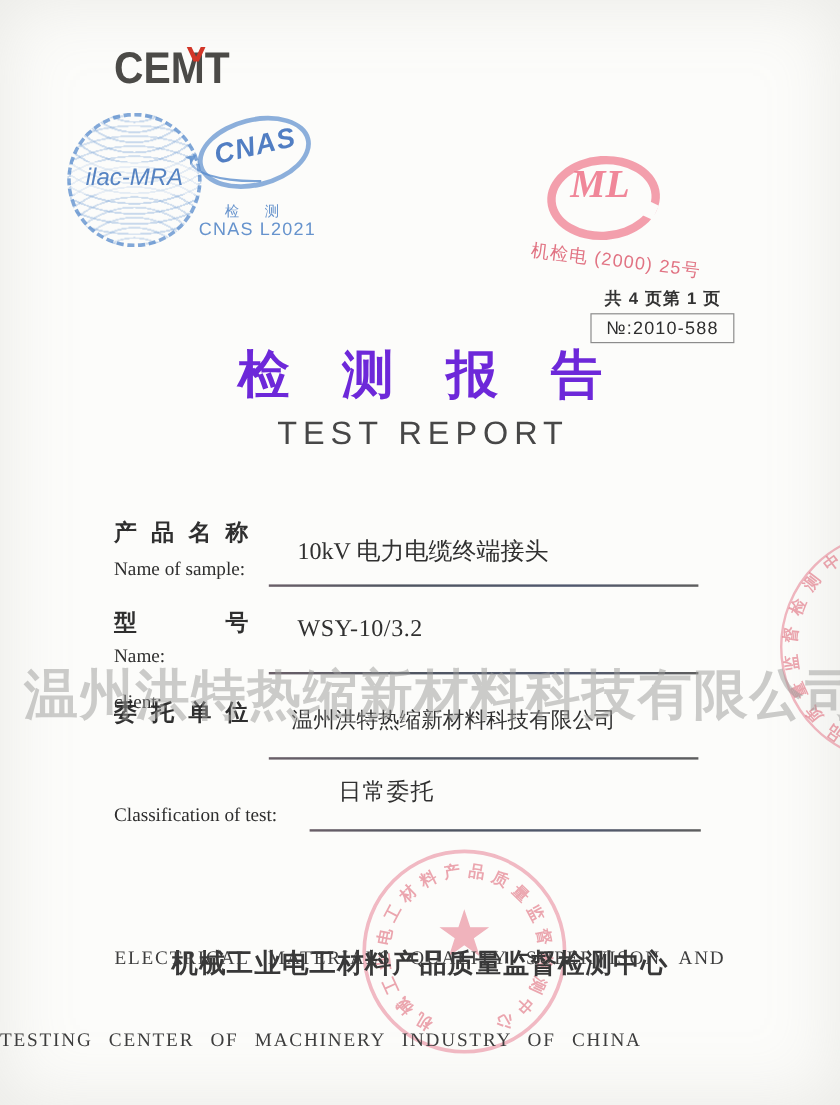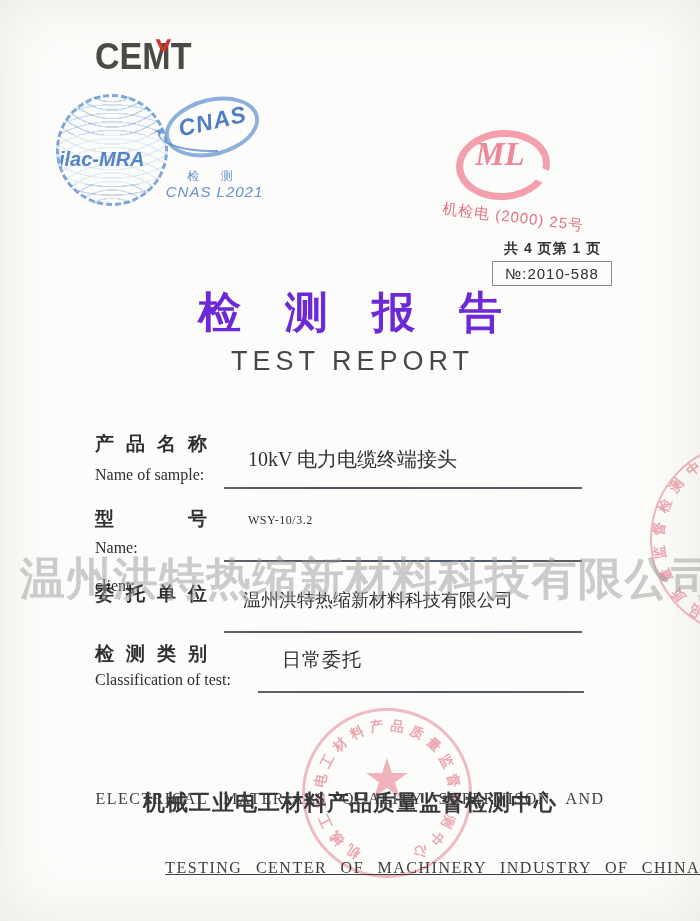--- a/index.html
+++ b/index.html
@@ -21,37 +21,37 @@
     transform:scaleY(.75) scaleX(1.15);
   }
   
   .stamp{position:absolute;filter:blur(.4px);}
   .ilac{left:56px;top:94px;width:106px;height:106px;border-radius:50%;
     border:3px dashed rgba(90,140,205,.75);overflow:hidden;
     background:
       repeating-radial-gradient(circle at 50% -35%, transparent 0 7px, rgba(105,152,210,.35) 7px 8.5px),
       repeating-radial-gradient(circle at 50% 135%, transparent 0 7px, rgba(105,152,210,.30) 7px 8.5px);
   }
-  .ilac-text{position:absolute;left:0;right:0;top:38px;text-align:left;
-    font-weight:bold;font-style:italic;font-size:20px;color:rgba(58,110,185,.85);
-    background:rgba(252,252,250,.55);padding:13px 0;letter-spacing:0px;}
+  .ilac-text{position:absolute;left:0;right:0;top:38px;text-align:center;
+    font-weight:normal;font-style:italic;font-size:20px;color:rgba(58,110,185,.85);
+    background:rgba(252,252,250,.55);padding:2px 0;letter-spacing:0px;}
   .cnas{left:162px;top:92px;width:105px;height:110px;}
   .cnas-ellipse{position:absolute;left:2px;top:6px;width:88px;height:50px;
     border:4px solid rgba(92,142,205,.7);border-radius:50%;transform:rotate(-14deg);}
   .cnas-text{position:absolute;left:16px;top:16px;font-weight:bold;font-style:italic;
     font-size:23px;color:rgba(62,112,188,.9);transform:rotate(-13deg);letter-spacing:1px;}
   .cnas-arrow{position:absolute;left:-4px;top:40px;width:58px;height:18px;
     border-bottom:2.5px solid rgba(92,142,205,.8);border-left:2px solid rgba(92,142,205,.55);
     border-radius:0 0 0 90%;}
   .cnas-arrowhead{position:absolute;left:-8px;top:32px;color:rgba(92,142,205,.85);
     font-size:13px;transform:rotate(-35deg);}
   .cnas-line1{position:absolute;left:0;top:76px;width:100%;text-align:center;
     font-size:12px;letter-spacing:9px;color:rgba(85,135,200,.9);}
   .cnas-line2{position:absolute;left:0;top:91px;width:100%;text-align:center;
-    font-size:15px;letter-spacing:1px;color:rgba(85,135,200,.9);font-style:italic;}
+    font-size:15px;letter-spacing:1px;color:rgba(85,135,200,.9);}
   .cma{left:281px;top:96px;width:120px;height:95px;}
   .cma-shape{position:absolute;left:0;top:0;width:78px;height:40px;
     border:8px solid rgba(236,128,145,.85);border-radius:22px;}
   .cma-gap{position:absolute;right:-3px;top:19px;width:10px;height:20px;background:#fcfcfa;}
   .cma-text{position:absolute;left:0px;top:10px;width:94px;text-align:center;font-weight:bold;
     font-size:31px;letter-spacing:2px;color:rgba(236,120,140,.9);}
   .cma-number{position:absolute;left:-6px;top:64px;font-size:16px;letter-spacing:2.5px;
     color:rgba(238,115,135,.9);white-space:nowrap;}
   .ml{left:452px;top:90px;width:130px;height:110px;margin-top:38px;}
   .ml-ellipse{position:absolute;left:4px;top:2px;width:80px;height:56px;
@@ -78,21 +78,21 @@
   .label-cn{position:absolute;left:95px;width:112px;font-size:19px;font-weight:bold;
     color:#2f2f2f;text-align:justify;text-align-last:justify;white-space:normal;}
   .label-en{position:absolute;left:95px;font-family:"Liberation Serif",serif;
     font-size:16px;color:#2e2e2e;white-space:nowrap;}
   .field-value{position:absolute;font-family:"Liberation Serif",serif;color:#303030;
     white-space:nowrap;}
   .field-line{position:absolute;height:1.5px;
     background:linear-gradient(90deg,#6a5f68,#4f5560 30%,#50586e 70%,#5e5e5e);}
   .r1-cn{top:431px;} .r1-en{top:466px;} .r1-val{left:248px;top:446px;font-size:20px;}
   .r1-line{left:224px;top:487px;width:358px;}
-  .r2-cn{top:506px;} .r2-en{top:539px;} .r2-val{left:248px;top:513px;font-size:12px;letter-spacing:.5px;}
+  .r2-cn{top:506px;} .r2-en{top:539px;} .r2-val{left:248px;top:513px;font-size:20px;letter-spacing:.5px;}
   .r2-line{left:224px;top:560px;width:358px;}
   .r3-cn{top:581px;} .r3-en{top:577px;} .r3-val{left:243px;top:588px;font-size:18px;}
   .r3-line{left:224px;top:631px;width:358px;}
   .r4-cn{top:641px;} .r4-en{top:671px;} .r4-val{left:282px;top:647px;font-size:19px;letter-spacing:1px;}
   .r4-line{left:258px;top:691px;width:326px;}
   
   .watermark{position:absolute;left:20px;top:549px;width:680px;white-space:nowrap;
     font-family:"Liberation Serif",serif;font-weight:bold;font-size:45px;
     color:#9c9c9a;opacity:.5;letter-spacing:1.5px;z-index:4;pointer-events:none;}
   
@@ -104,23 +104,23 @@
   .seal-star{position:absolute;left:0;right:0;top:36px;text-align:center;
     font-size:54px;color:rgba(228,105,125,.5);}
   .ring-char{position:absolute;left:50%;top:50%;font-size:13.5px;font-weight:bold;
     color:rgba(220,92,112,.55);}
   
   .footer-cn{position:absolute;left:0;top:788px;width:100%;text-align:center;z-index:6;
     font-size:22px;font-weight:bold;letter-spacing:1px;color:#383838;}
   .footer-en1{position:absolute;left:0;top:790px;width:100%;text-align:center;z-index:6;
     font-family:"Liberation Serif",serif;font-size:16px;letter-spacing:1.5px;
     word-spacing:10px;color:#3d3d3d;}
-  .footer-en2{position:absolute;left:0;top:859px;width:100%;text-align:right;z-index:6;
+  .footer-en2{position:absolute;left:0;top:859px;width:100%;text-align:left;z-index:6;
     font-family:"Liberation Serif",serif;font-size:16px;letter-spacing:1.5px;
-    word-spacing:8px;color:#3d3d3d;text-decoration:underline;}
+    word-spacing:8px;color:#3d3d3d;}
 </style>
 </head>
 <body>
 
 <div class="page">
 
   <div class="logo">
     <span class="logo-text">CEMT</span>
     <span class="logo-accent">∨</span>
   </div>
@@ -162,21 +162,20 @@
   <div class="label-cn r2-cn">型 号</div>
   <div class="label-en r2-en">Name:</div>
   <div class="field-value r2-val">WSY-10/3.2</div>
   <div class="field-line r2-line"></div>
 
   <div class="label-cn r3-cn">委 托 单 位</div>
   <div class="label-en r3-en">client:</div>
   <div class="field-value r3-val">温州洪特热缩新材料科技有限公司</div>
   <div class="field-line r3-line"></div>
 
-  <div class="label-cn r4-cn">检 测 类 别</div>
   <div class="label-en r4-en">Classification of test:</div>
   <div class="field-value r4-val">日常委托</div>
   <div class="field-line r4-line"></div>
 
   <div class="watermark">温州洪特热缩新材料科技有限公司</div>
 
   <div class="seal seal-side">
       <span class="ring-char" style="transform: translate(-50%, -50%) rotate(215.333deg) translateY(-88px);">品</span>
       <span class="ring-char" style="transform: translate(-50%, -50%) rotate(230.667deg) translateY(-88px);">质</span>
       <span class="ring-char" style="transform: translate(-50%, -50%) rotate(246deg) translateY(-88px);">量</span>

